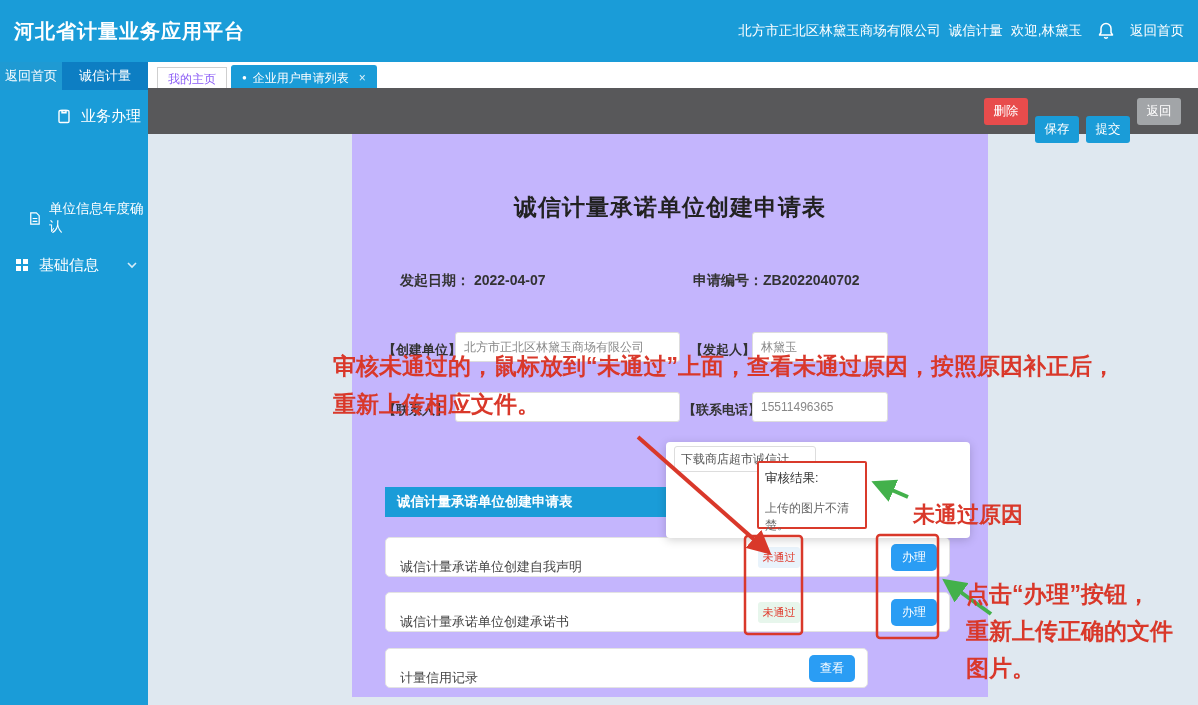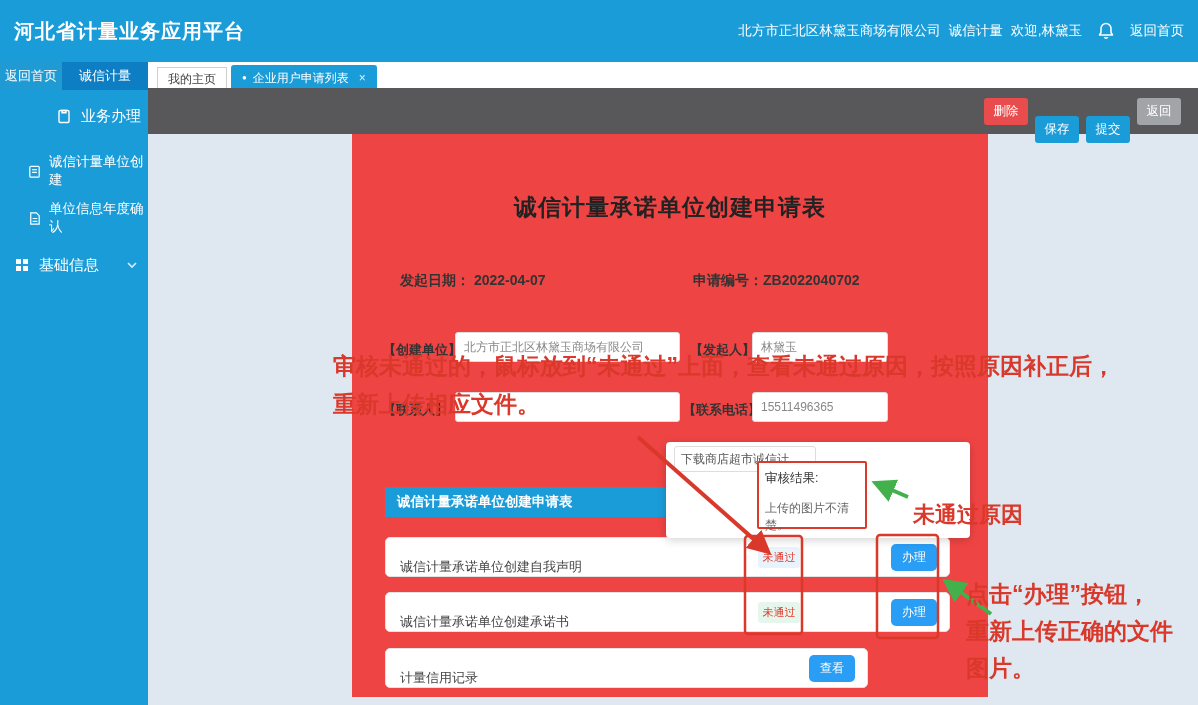--- a/index.html
+++ b/index.html
@@ -12,21 +12,21 @@
   .app-title { color:#fff; font-size:20px; font-weight:bold; letter-spacing:1px; }
   .header-right { display:flex; align-items:center; gap:14px; color:#fff; font-size:13.5px; }
   .header-right .u-info { display:flex; gap:8px; }
   .bell { width:20px; height:20px; display:block; cursor:pointer; }
 
   
   .nav-row { position:absolute; left:0; top:62px; width:1198px; height:28px; background:#fff; display:flex; }
   .back-home-tab { width:62px; height:28px; background:#1f9ad3; color:#fff; font-size:13px; display:flex; align-items:center; justify-content:center; cursor:pointer; }
   .module-tab { width:86px; height:28px; background:#0d7ec3; color:#fff; font-size:13px; display:flex; align-items:center; justify-content:center; cursor:pointer; }
   .page-tabs { flex:1; display:flex; align-items:flex-end; padding-left:9px; gap:4px; }
-  .ptab { height:23px; padding:0 10px; border:1px solid #cfcfcf; border-bottom:none; background:#fff; color:#404040; font-size:12px; display:flex; align-items:center; cursor:pointer; }
+  .ptab { height:23px; padding:0 10px; border:1px solid #cfcfcf; border-bottom:none; background:#fff; color:#8b5cf6; font-size:12px; display:flex; align-items:center; cursor:pointer; }
   .ptab.active { background:#1a9cd8; border-color:#1a9cd8; color:#fff; height:25px; border-radius:3px 3px 0 0; gap:6px; }
   .ptab.active .dot { font-size:8px; line-height:1; }
   .ptab.active .close { font-size:12px; margin-left:4px; opacity:.85; cursor:pointer; }
 
   
   .sidebar { position:absolute; left:0; top:90px; width:148px; height:615px; background:#1a9cd8; color:#fff; }
   .side-item { position:absolute; left:0; width:148px; height:26px; display:flex; align-items:center; cursor:pointer; }
   .side-item .ic { width:16px; height:16px; margin-right:9px; flex:0 0 auto; }
   .side-group { padding-left:14px; font-size:15px; }
   .side-child { padding-left:27px; font-size:13.5px; }
@@ -34,21 +34,21 @@
   .caret { position:absolute; right:10px; width:12px; height:10px; }
 
   
   .toolbar { position:absolute; left:148px; top:88px; width:1050px; height:46px; background:#58585a; display:flex; align-items:center; justify-content:flex-end; gap:7px; padding-right:17px; }
   .tbtn { width:44px; height:27px; border:none; border-radius:3px; color:#fff; font-size:12.5px; cursor:pointer; font-family:inherit; }
   .tbtn.red { background:#e84c4c; }
   .tbtn.blue { background:#1a9cd8;margin-top:36px; }
   .tbtn.gray { background:#a2a5a8; }
 
   
-  .page { position:absolute; left:352px; top:134px; width:636px; height:563px; background:#ef4444; }
+  .page { position:absolute; left:352px; top:134px; width:636px; height:563px; background:#c4b5fd; }
   .form-title { position:absolute; left:0; top:58px; width:100%; text-align:center; font-size:23px; font-weight:bold; color:#222; letter-spacing:1px; }
   .meta { position:absolute; top:138px; font-size:14px; font-weight:bold; color:#333; }
   .meta.date { left:48px; }
   .meta.appno { left:341px; }
   .f-label { position:absolute; font-size:13px; font-weight:bold; color:#333; }
   .f-input { position:absolute; width:225px; height:30px; border:1px solid #ddd; border-radius:3px; background:#fff; font-size:12px; color:#888; padding:0 8px; font-family:inherit; }
   .f-input.small { width:136px; }
 
   
   .tip-card { position:absolute; left:314px; top:308px; width:304px; height:96px; background:#fff; border-radius:4px; box-shadow:0 2px 10px rgba(0,0,0,.18); z-index:30; }
@@ -114,27 +114,20 @@
   <div class="sidebar">
     <div class="side-item side-group" style="top:13px;margin-left:42px;">
       <svg class="ic" viewBox="0 0 16 16" fill="none" stroke="#fff" stroke-width="1.4">
         <rect x="3" y="2.5" width="10" height="12" rx="1.2"></rect>
           <path d="M6 2.5h4v2.2H6z"></path>
       </svg>
       <span>业务办理</span>
       <svg class="caret" viewBox="0 0 12 10" fill="none" stroke="#d6ecf8" stroke-width="1.6">
           <polyline points="2,7 6,3 10,7"></polyline>
         </svg>
-    </div>
-    <div class="side-item side-child" style="top:68px;">
-      <svg class="ic" viewBox="0 0 16 16" fill="none" stroke="#fff" stroke-width="1.3">
-        <rect x="3" y="2.5" width="10" height="11.5" rx="1"></rect>
-          <path d="M5.5 6h5M5.5 9h5"></path>
-      </svg>
-      <span>诚信计量单位创建</span>
     </div>
     <div class="side-item side-child" style="top:115px;">
       <svg class="ic" viewBox="0 0 16 16" fill="none" stroke="#fff" stroke-width="1.3">
         <path d="M4 2h6l3 3v9H4z"></path>
           <path d="M6 8h5M6 11h5"></path>
       </svg>
       <span>单位信息年度确认</span>
     </div>
     <div class="side-item side-group" style="top:162px;">
       <svg class="ic" viewBox="0 0 16 16" fill="#fff">

